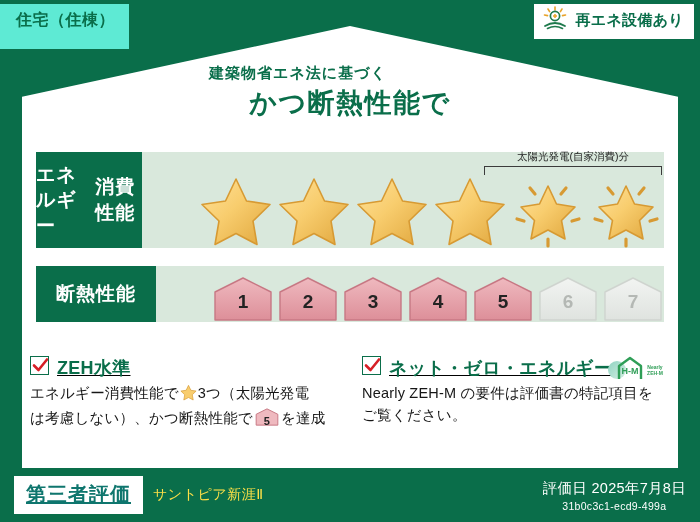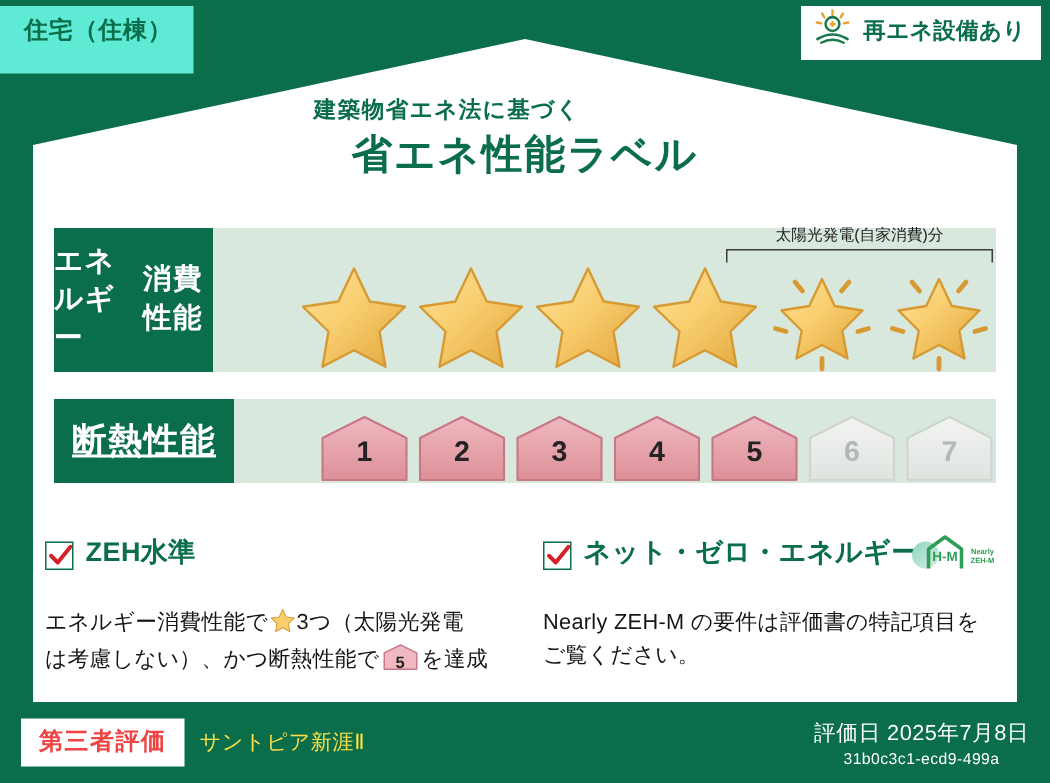--- a/index.html
+++ b/index.html
@@ -88,21 +88,21 @@
     color: #ffffff;
     font-weight: bold;
     display: flex;
     flex-direction: row;
     align-items: center;
     justify-content: center;
     line-height: 1.35;
     letter-spacing: 1px;
   }
   .row-energy .row-label { width: 148px; font-size: 19px; }
-  .row-insul  .row-label { width: 148px; font-size: 23px; text-decoration: underline; }
+  .row-insul  .row-label { width: 148px; font-size: 19px; }
 
   .row-body {
     flex: 1;
     background: #d9e8dc;
     position: relative;
     display: flex;
     align-items: flex-end;
     padding-left: 44px;
   }
 
@@ -159,23 +159,24 @@
   
   .crit {
     position: absolute;
     z-index: 5;
   }
   .crit-left  { left: 30px;  top: 356px; width: 310px; }
   .crit-right { left: 362px; top: 356px; width: 305px; }
 
   .crit-head {
     display: flex;
-    align-items: flex-end;
+    align-items: flex-start;
     gap: 8px;
-    margin-bottom: 24px;
+    margin-bottom: 2px;
+    text-decoration: underline;
   }
   .checkbox {
     width: 19px; height: 19px;
     border: 1.5px solid #0a6e4a;
     position: relative;
     flex: none;
     background: #fff;
   }
   .checkbox svg { position: absolute; left: 1px; top: 0px; }
   .crit-title {
@@ -206,21 +207,21 @@
     align-items: center;
   }
   .bels-box {
     margin-left: 14px;
     background: #ffffff;
     padding: 5px 12px 6px 12px;
     display: flex;
     align-items: baseline;
     gap: 9px;
   }
-  .bels-jp { font-size: 16px; font-weight: bold; color: #ef4444; letter-spacing: 1px; }
+  .bels-jp { font-size: 20px; font-weight: bold; color: #0f766e; letter-spacing: 1px; text-decoration: underline; }
   .bels-en { font-size: 23px; font-weight: bold; color: #1f8a3c; letter-spacing: 0.5px; }
   .prop-name {
     margin-left: 10px;
     color: #fde047;
     font-size: 14px;
     letter-spacing: 0.5px;
   }
   .footer-right {
     margin-left: auto;
     margin-right: 14px;
@@ -252,21 +253,21 @@
         <circle cx="13" cy="10" r="4.6" fill="none" stroke="#1f7a4d" stroke-width="1.7"></circle>
         <path d="M11 10 h4 M13 8 v4" stroke="#e8a32a" stroke-width="1.5" fill="none"></path>
         <path d="M3 20 q10 -6 20 0" stroke="#1f7a4d" stroke-width="1.8" fill="none" stroke-linecap="round"></path>
         <path d="M5.5 22.5 q7.5 -4 15 0" stroke="#1f7a4d" stroke-width="1.6" fill="none" stroke-linecap="round"></path>
       </svg>
     </span>
     <span class="txt">再エネ設備あり</span>
   </div>
 
   <div class="subtitle">建築物省エネ法に基づく</div>
-  <div class="title">省エネ性能ラベル</div>
+  <div class="title">かつ断熱性能で</div>
 
   <div class="row row-energy">
     <div class="row-label">
       <span>エネルギー</span>
       <span>消費性能</span>
     </div>
     <div class="row-body">
 
       <div class="solar-note">太陽光発電(自家消費)分</div>
       <div class="solar-bracket"></div>

